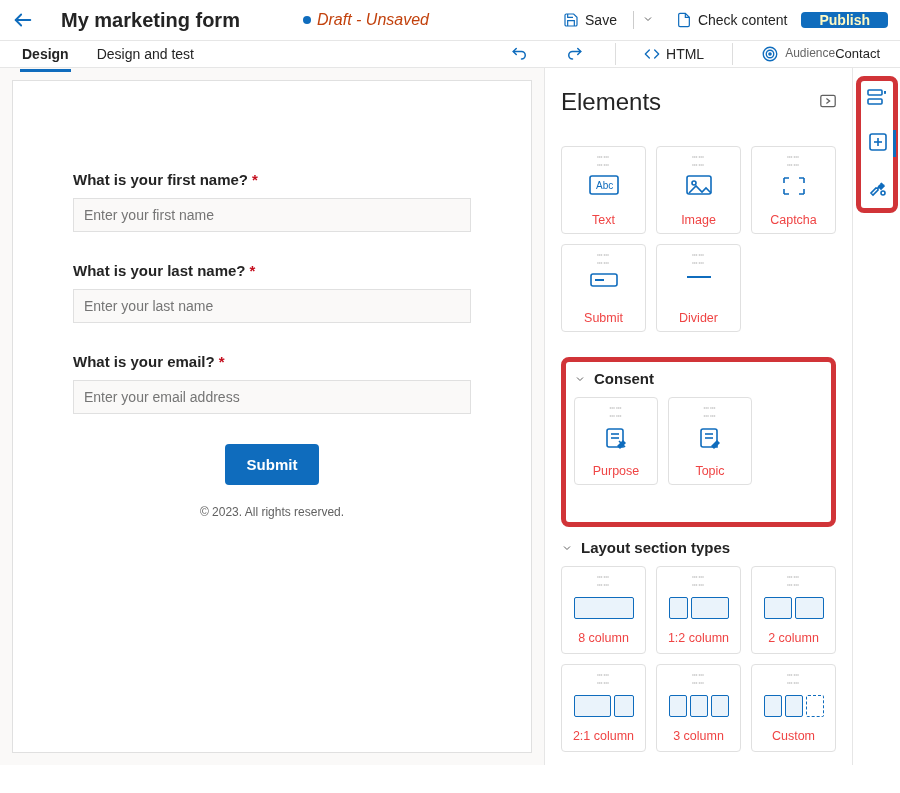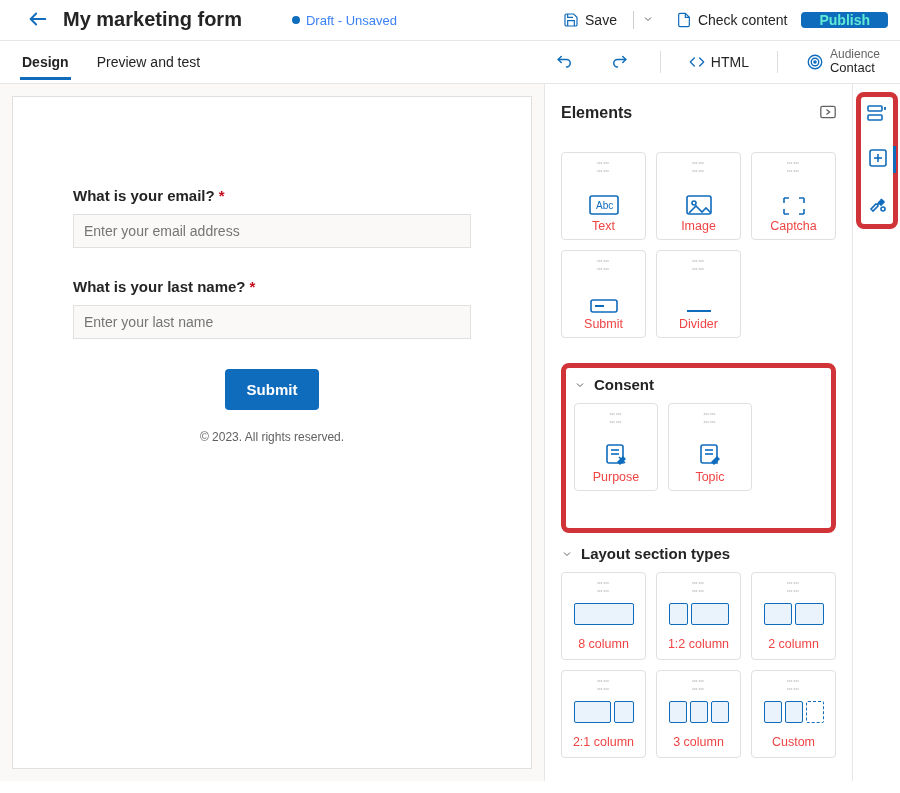--- a/index.html
+++ b/index.html
@@ -10,23 +10,23 @@
     color: #242424;
     background: #fff;
     width: 900px;
     height: 793px;
     overflow: hidden;
   }
 
   
   .header {
     display: flex;
+    align-items: center;
     padding: 8px 12px;
-    gap: 10px;
-    margin-left: 15px;
+    gap: 23px;
   }
   .back-arrow { color: #0f6cbd; display: inline-flex; }
   .title {
     font-size: 20px;
     font-weight: 600;
     margin-left: 4px;
   }
   .status-group {
     display: flex;
     align-items: center;
@@ -34,22 +34,23 @@
     margin-left: 40px;
     flex: 1;
   }
   .status-dot {
     width: 8px;
     height: 8px;
     border-radius: 50%;
     background: #0f6cbd;
   }
   .status-text {
-    color: #3b82f6;
-    font-size: 13px;
+    color: #c2410c;
+    font-size: 16px;
+    font-style: italic;
   }
   .header-actions {
     display: flex;
     align-items: center;
     gap: 6px;
   }
   .hdr-btn {
     display: inline-flex;
     align-items: center;
     gap: 6px;
@@ -57,34 +58,34 @@
     font-size: 14px;
     cursor: pointer;
   }
   .chev-split {
     border-left: 1px solid #ccc;
     height: 18px;
     margin: 0 2px;
   }
   .publish-btn {
     background: #0f6cbd;
-    color: #5eead4;
+    color: #fef9c3;
     border-radius: 4px;
     padding: 0 18px;
     font-weight: 600;
   }
 
   
   .subnav {
     display: flex;
     align-items: center;
     padding: 0 20px;
     border-top: 1px solid #e6e6e6;
     border-bottom: 1px solid #e6e6e6;
-    height: 44px;
+    height: 28px;
     gap: 24px;
   }
   .subnav .tab {
     padding: 10px 2px;
     color: #242424;
     cursor: pointer;
   }
   .subnav .tab.active {
     font-weight: 600;
     border-bottom: 3px solid #0f6cbd;
@@ -104,21 +105,21 @@
   }
   .html-btn { display: inline-flex; align-items: center; gap: 6px; }
   .audience {
     display: flex;
     align-items: center;
     gap: 6px;
     color: #666;
     font-size: 12px;
     line-height: 1.1;
   }
-  .audience .aud-col { display: flex; flex-direction: column; }
+  .audience .aud-col { display: flex; }
   .audience .aud-val { color: #242424; font-size: 13px; }
 
   
   .workspace {
     display: flex;
     height: calc(100% - 96px);
     background: #faf9f8;
   }
 
   .canvas-col {
@@ -171,22 +172,22 @@
     border-left: 1px solid #e6e6e6;
     padding: 20px 16px;
     overflow: auto;
   }
   .panel-title-row {
     display: flex;
     align-items: center;
     margin-bottom: 30px;
   }
   .panel-title {
-    font-size: 16px;
-    font-weight: 700;
+    font-size: 24px;
+    font-weight: 400;
     text-align: center;
   }
   .collapse-icon { margin-left: auto; color: #616161; }
 
   .tile-grid {
     display: grid;
     grid-template-columns: repeat(3, 1fr);
     gap: 10px;
     margin-bottom: 25px;
   }
@@ -205,21 +206,21 @@
   }
   .grip {
     color: #c8c8c8;
     font-size: 9px;
     letter-spacing: 1px;
     line-height: 0.9;
   }
   .tile-icon {
     height: 36px;
     display: flex;
-    align-items: flex-end;
+    align-items: flex-start;
     justify-content: center;
     color: #ec4899;
     margin-top: 4px;
   }
   .tile-label { color: #ef4444; }
 
   .section-header {
     display: flex;
     align-items: center;
     gap: 8px;
@@ -329,21 +330,21 @@
       <span>Check content</span>
     </span>
     <span class="hdr-btn publish-btn">
       <span>Publish</span>
     </span>
   </div>
 </div>
 
 <div class="subnav">
   <span class="tab active">Design</span>
-  <span class="tab">Preview and test</span>
+  <span class="tab">Design and test</span>
   <div class="subnav-right">
     <span class="undo">
       <svg width="18" height="18" viewBox="0 0 24 24" fill="none" stroke="#0f6cbd" stroke-width="2" stroke-linecap="round" stroke-linejoin="round">
           <path d="M3 10h11a5 5 0 0 1 0 10"></path>
           <polyline points="7 14 3 10 7 6"></polyline>
         </svg>
     </span>
     <span class="redo">
       <svg width="18" height="18" viewBox="0 0 24 24" fill="none" stroke="#0f6cbd" stroke-width="2" stroke-linecap="round" stroke-linejoin="round">
           <path d="M21 10H10a5 5 0 0 0 0 10"></path>
@@ -372,29 +373,35 @@
     </span>
   </div>
 </div>
 
 <div class="workspace">
 
   <div class="canvas-col">
     <div class="canvas">
       <div class="field-block">
         <div class="field-label">
-          <span>What is your email?</span><span class="req-star">*</span>
+          <span>What is your first name?</span><span class="req-star">*</span>
         </div>
-        <input class="field-input" placeholder="Enter your email address" style="">
+        <input class="field-input" placeholder="Enter your first name" style="">
       </div>
       <div class="field-block">
         <div class="field-label">
           <span>What is your last name?</span><span class="req-star">*</span>
         </div>
         <input class="field-input" placeholder="Enter your last name" style="">
+      </div>
+      <div class="field-block">
+        <div class="field-label">
+          <span>What is your email?</span><span class="req-star">*</span>
+        </div>
+        <input class="field-input" placeholder="Enter your email address" style="">
       </div>
       <button class="submit-btn">Submit</button>
       <div class="copyright">© 2023. All rights reserved.</div>
     </div>
   </div>
 
   <div class="right-panel">
     <div class="panel-title-row">
       <span class="panel-title">Elements</span>
       <span class="collapse-icon">

